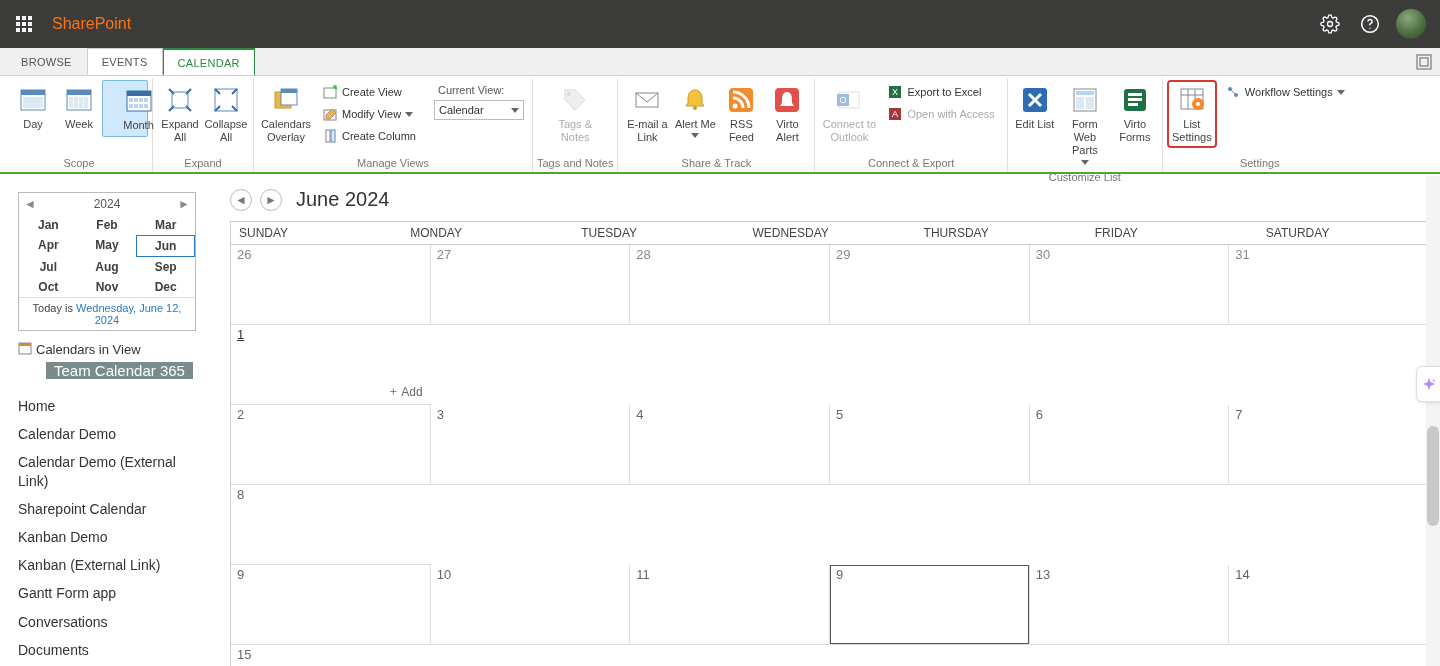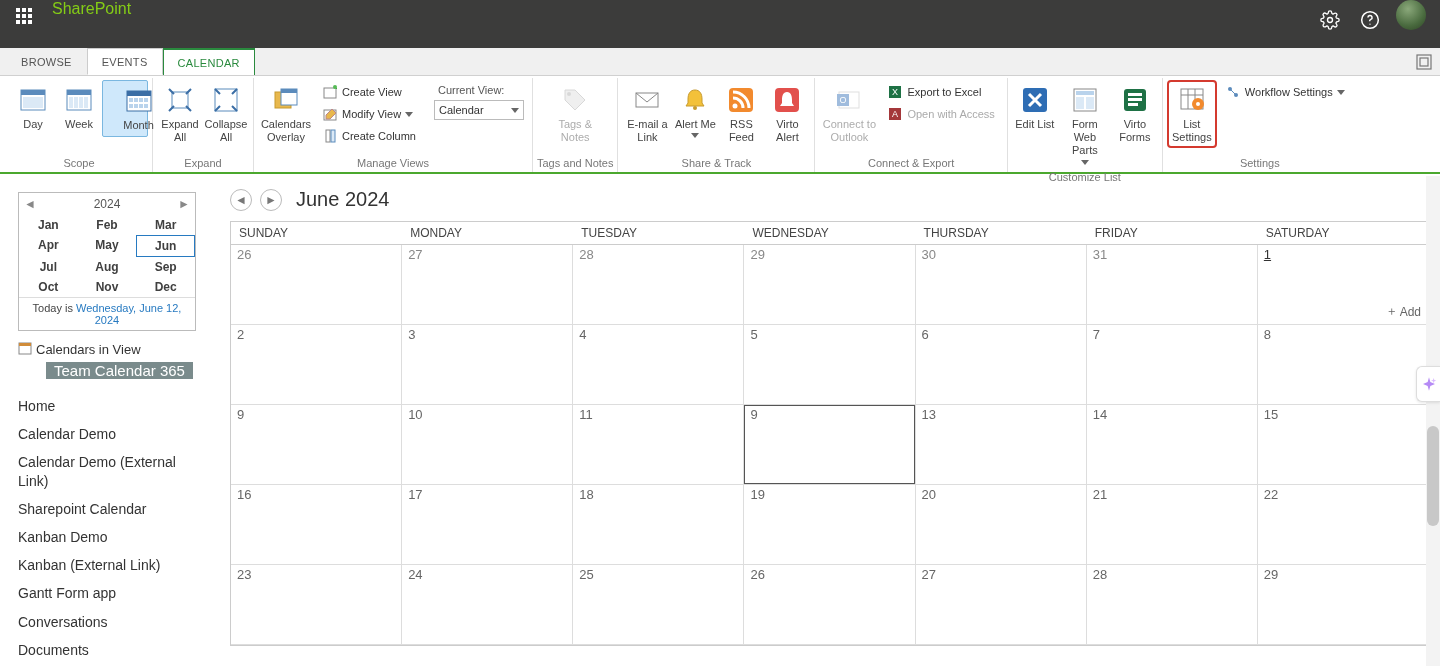--- a/index.html
+++ b/index.html
@@ -1,19 +1,19 @@
 <!DOCTYPE html>
 <html><head>
 <meta charset="utf-8">
 <style>
   * { box-sizing: border-box; margin: 0; padding: 0; }
   body { font-family: "Segoe UI", Arial, sans-serif; font-size: 13px; color: #333; background: #fff; width: 1440px; height: 666px; overflow: hidden; position: relative; }
 
   
-  .topbar { background: #3c3c3b; height: 48px; display: flex; padding: 0 8px; color: #84cc16; }
+  .topbar { background: #3c3c3b; height: 48px; display: flex; align-items: center; padding: 0 8px; color: #f97316; }
   .waffle { width: 32px; height: 32px; display: flex; align-items: center; justify-content: center; cursor: pointer; }
   .waffle svg { fill: #fff; }
   .app-name { font-size: 16px; margin-left: 12px; font-weight: 500; }
   .top-spacer { flex: 1; }
   .top-icon { width: 40px; height: 40px; display: flex; align-items: center; justify-content: center; cursor: pointer; }
   .top-icon svg { stroke: #fff; fill: none; }
   .avatar { width: 30px; height: 30px; border-radius: 50%; background: radial-gradient(circle at 40% 30%, #8aa87a, #4a6b3f 60%, #2d4325); margin: 0 6px; cursor: pointer; }
 
   
   .tabrow { height: 28px; background: #f0f0f0; display: flex; align-items: stretch; border-bottom: 1px solid #d0d0d0; padding-left: 6px; position: relative; }
@@ -60,21 +60,21 @@
   .navlinks a { color:#333; text-decoration:none; font-size:14px; line-height:1.3; cursor:pointer; }
 
   .content { flex:1; padding: 14px 10px 0 10px; position:relative; overflow:hidden; }
   .cal-header { display:flex; align-items:center; gap:8px; margin-bottom:10px; }
   .navcircle { width:22px; height:22px; border:1px solid #bbb; border-radius:50%; display:flex; align-items:center; justify-content:center; cursor:pointer; color:#777; font-size:12px; }
   .cal-title { font-size:20px; color:#333; font-weight:400; margin-left:6px; }
 
   .cal-grid { border:1px solid #ccc; }
   .cal-days { display:grid; grid-template-columns: repeat(7,1fr); }
   .day-head { padding:4px 8px; font-size:12px; color:#444; border-bottom:1px solid #ccc; }
-  .week { display:grid; grid-template-columns: repeat(7,1fr); }
+  .week { display:grid; grid-template-columns: repeat(6,1fr); }
   .cell { height: 80px; border-right:1px solid #ddd; border-bottom:1px solid #ddd; padding:2px 6px; font-size:13px; color:#666; position:relative; }
   .cell:last-child { border-right:none; }
   .cell.today { box-shadow: inset 0 0 0 1px #555; }
   .cell .dn.link { text-decoration: underline; color:#333; }
   .cell.othermonth { color:#888; }
   .add-link { position:absolute; right:8px; bottom:4px; font-size:12px; color:#666; display:flex; align-items:center; gap:2px; cursor:pointer; }
 
   .scrollbar { position:absolute; right:0; top:176px; bottom:0; width:14px; background:#f3f3f3; }
   .scrollthumb { position:absolute; top:250px; right:1px; width:12px; height:100px; background:#c8c8c8; border-radius:6px; }
 

